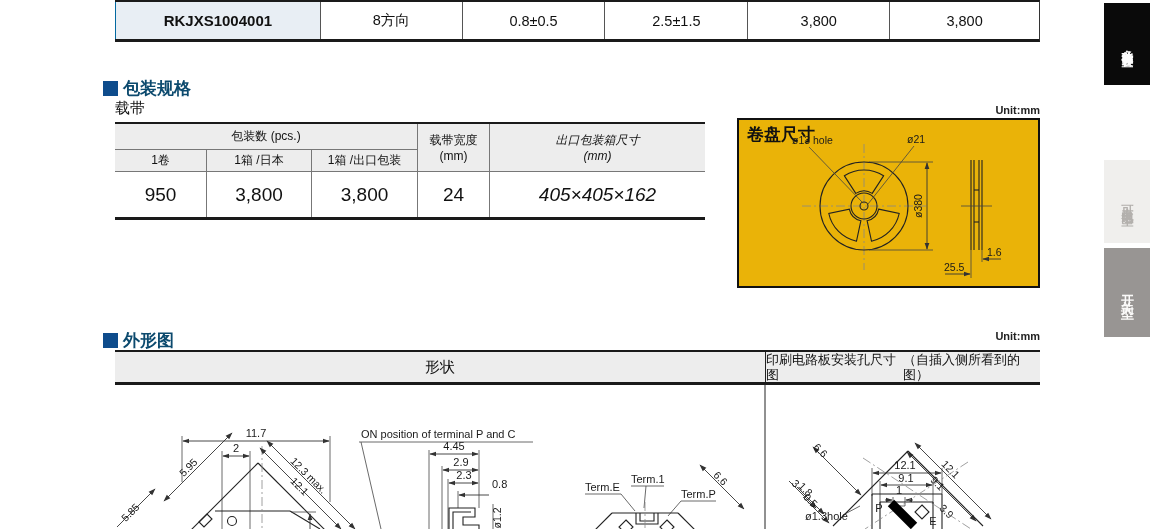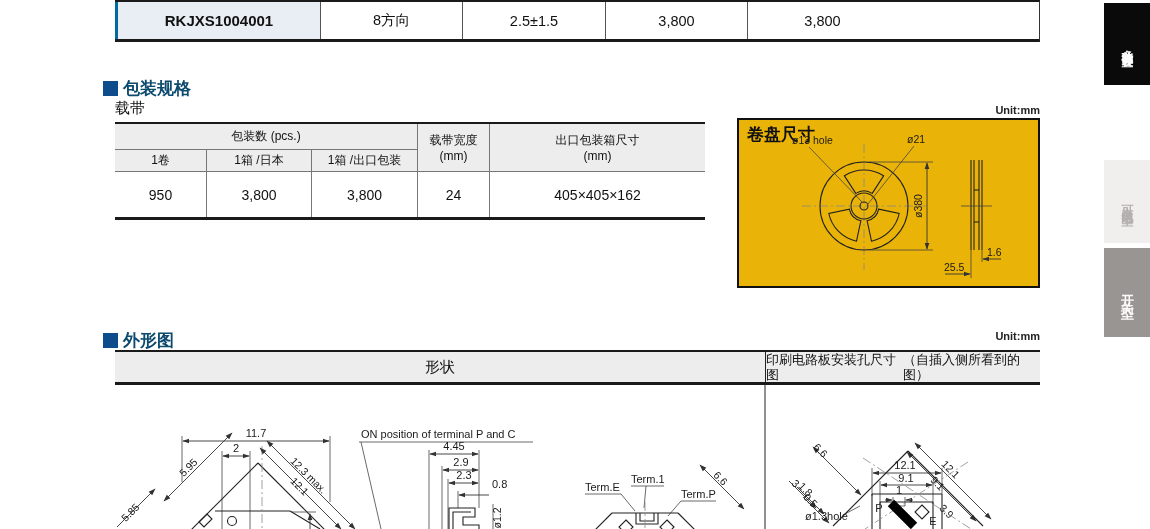--- a/index.html
+++ b/index.html
@@ -5,38 +5,38 @@
   html,body { margin:0; padding:0; }
   body { font-family:"Liberation Sans","DejaVu Sans",sans-serif; background:#fff; }
   #page { position:relative; width:1150px; height:529px; background:#fff; overflow:hidden; }
 
   
   .top-table { position:absolute; left:115px; top:0; width:925px; height:42px; display:flex;
     border-top:2px solid #1a1a1a; border-bottom:3px solid #1a1a1a; box-sizing:border-box;
     border-right:1px solid #333; }
   .top-table .cell { display:flex; align-items:center; justify-content:center; font-size:14.5px; color:#111;
     border-left:1px solid #555; box-sizing:border-box; background:#fff; }
-  .top-table .cell.first { border-left:3px solid #0369a1; background:#e8eef4; font-weight:bold; font-size:15px; }
+  .top-table .cell.first { border-left:1px solid #0369a1; background:#e8eef4; font-weight:bold; font-size:15px; }
 
   
   .section-title { position:absolute; display:flex; align-items:center; gap:5px; font-size:17px; font-weight:bold; color:#0c4a6e; }
   .bullet { width:15px; height:15px; background:#0e4c8c; flex:0 0 auto; }
   .subtitle { position:absolute; font-size:15px; color:#111; }
   .unit-label { position:absolute; width:62px; text-align:right; font-size:11px; font-weight:bold; color:#222; }
 
   
   .pack-table { position:absolute; left:115px; top:122px; width:590px; display:grid;
     grid-template-columns:92px 105px 106px 72px 215px; grid-template-rows:26px 22px 45px;
     border-top:2px solid #1a1a1a; border-bottom:3px solid #1a1a1a; box-sizing:content-box; }
   .pack-table > div { display:flex; align-items:center; justify-content:center; box-sizing:border-box;
     border-right:1px solid #777; border-bottom:1px solid #777; font-size:12px; color:#111; background:#ededed; }
-  .pack-table > div.lastcol { border-right:none; }
+  .pack-table > div.lastcol { border-right:none;font-style:italic; }
   .pack-table .grp { grid-column:1/4; grid-row:1; }
   .pack-table .span2 { flex-direction:column; line-height:16px; grid-row:1/3; }
-  .pack-table .data { background:#fff; border-bottom:none; font-size:14px; }
+  .pack-table .data { background:#fff; border-bottom:none; font-size:19px; }
 
   
   .reel-box { position:absolute; left:737px; top:118px; width:303px; height:170px; border:2px solid #111; box-sizing:border-box; background:#eab308; }
   .reel-title { position:absolute; left:8px; top:3px; font-size:17px; font-weight:bold; color:#111; }
   .reel-box svg { position:absolute; left:0; top:0; }
 
   
   .outline-table { position:absolute; left:115px; top:350px; width:925px; height:35px; display:flex;
     border-top:2px solid #1a1a1a; border-bottom:3px solid #1a1a1a; box-sizing:border-box; background:#ededed; }
   .outline-table .shape-cell { width:650px; display:flex; align-items:center; justify-content:center; font-size:15px; color:#111; box-sizing:border-box; }
@@ -64,20 +64,21 @@
   svg text.lbl { font-size:11px; }
 </style>
 </head>
 <body>
 
 <div id="page">
 
   <div class="top-table">
     <div class="cell first" style="width:205px">RKJXS1004001</div>
     <div class="cell" style="width:142px">8方向</div>
+    <div class="cell" style="width:143px">0.8±0.5</div>
     <div class="cell" style="width:143px">2.5±1.5</div>
     <div class="cell" style="width:142px">3,800</div>
     <div class="cell" style="width:150px">3,800</div>
   </div>
 
   <div class="section-title" style="left:103px; top:77px;">
     <span class="bullet"></span>
     <span>包装规格</span>
   </div>
   <div class="subtitle" style="left:115px; top:99px;">载带</div>

